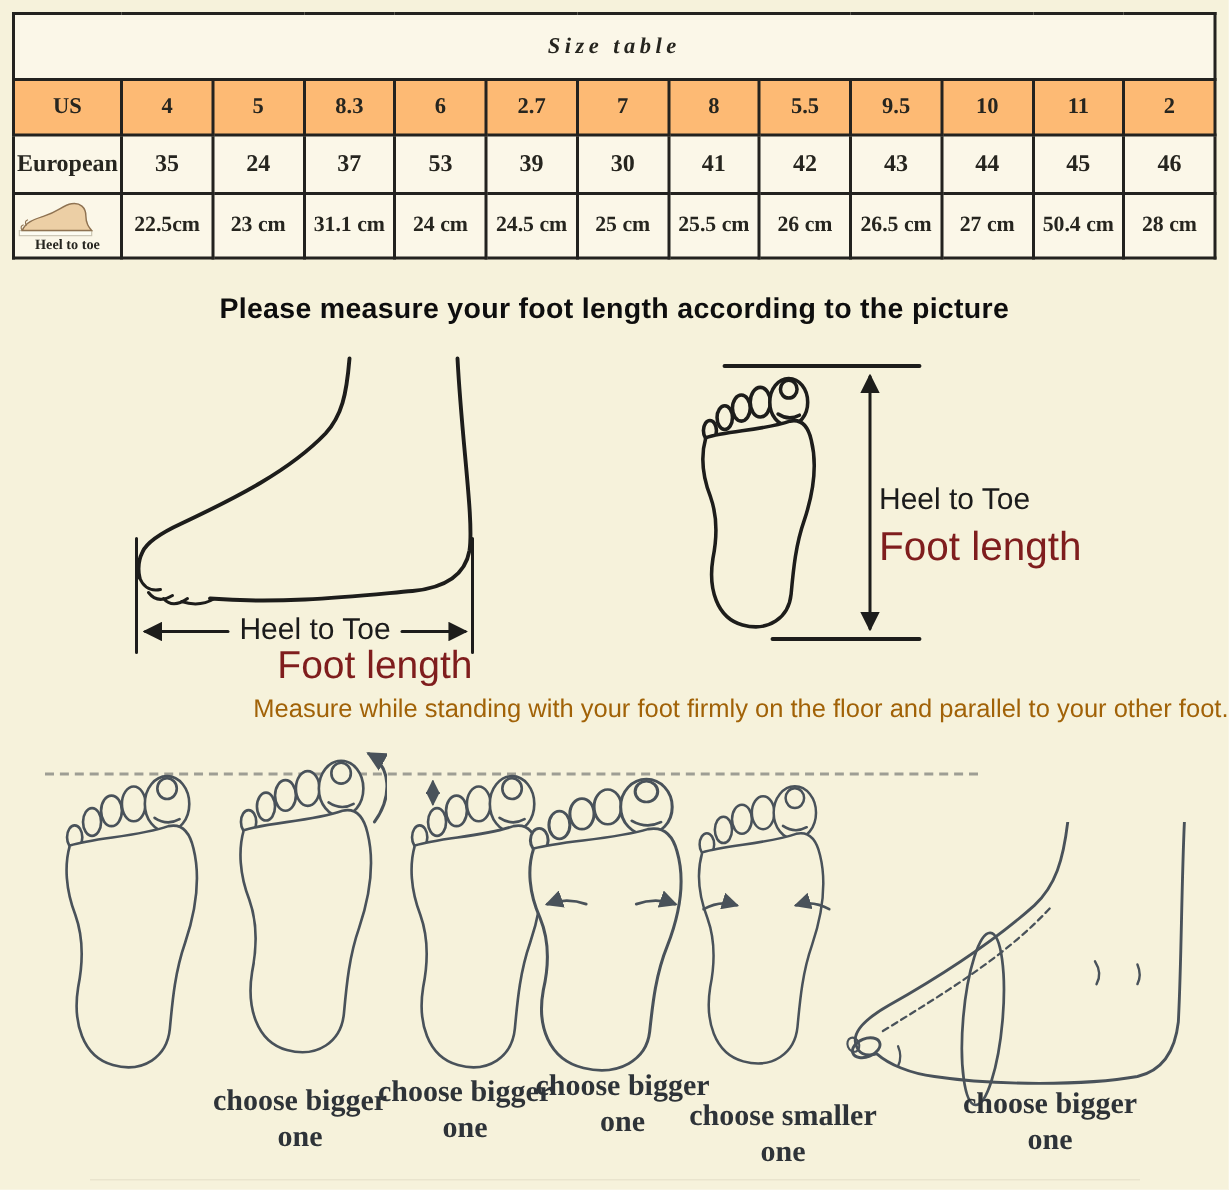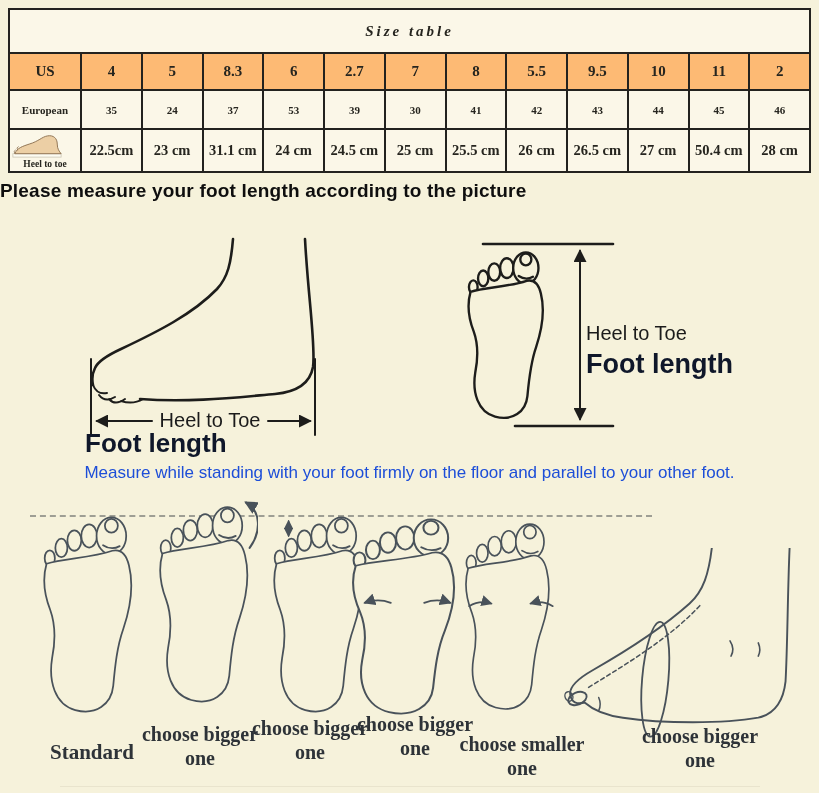--- a/index.html
+++ b/index.html
@@ -28,43 +28,43 @@
   }
   td.title-cell{
     background:#4e8b40;
     height:42px;
     font-family:"DejaVu Serif", serif;
     font-style:italic;font-weight:600;
     font-size:27px;letter-spacing:3px;
     color:#15260d;
   }
   tr.us-row td{background:#fdba74;height:35px;}
-  tr.eu-row td{height:37px;font-size:11px;margin-left:44px;}
+  tr.eu-row td{height:37px;font-size:16px;margin-left:44px;}
   tr.cm-row td{height:41px;font-size:14.5px;}
   td.foot-cell{padding:1px 0;}
   .foot-cell .icon-label{
     font-size:9.5px;font-weight:bold;line-height:10px;
     font-family:"Liberation Serif", serif;
   }
   
   .abs{position:absolute;}
   .measure-heading{
-    left:0;top:180px;width:100%;
-    font-size:19px;font-weight:bold;color:#0e0e0e;
+    left:0;top:196px;width:100%;
+    text-align:center;font-size:19px;font-weight:bold;color:#0e0e0e;
     letter-spacing:0.2px;
   }
   .stand-text{
     left:0;top:463px;width:100%;
-    text-align:center;font-size:17px;font-weight:400;color:#1d4ed8;
+    text-align:right;font-size:17px;font-weight:400;color:#a16207;
   }
   .diagram-label{
     font-size:20px;color:#1b1b1b;text-align:center;
   }
   .foot-length-label{
-    font-weight:bold;color:#0f172a;text-align:left;
+    font-weight:normal;color:#7f1d1d;text-align:right;
   }
   .fl-left{left:85px;top:428px;width:230px;font-size:26px;}
   .fl-right{left:586px;top:349px;font-size:27px;}
   .hl-left{left:140px;top:409px;width:140px;}
   .hl-right{left:586px;top:322px;}
   
   .dash-line{
     left:30px;top:515px;width:622px;height:0;
     border-top:2px dashed #9e9e94;
   }
@@ -231,21 +231,20 @@
       <path d="M150,0 C147,25 142,42 128,55 C100,80 62,104 32,121 C18,129 8,138 10,146 Q12,156 24,153 C32,160 46,166 62,168 C102,174 162,174 196,168 C213,164 221,150 223,132 C225,95 225,45 227,0"></path>
       <ellipse cx="17" cy="149" rx="9.5" ry="6" transform="rotate(-22 17 149)"></ellipse>
       <ellipse cx="8.5" cy="147" rx="3.8" ry="4.8" transform="rotate(-22 8.5 147)" stroke-width="1.4"></ellipse>
       <path d="M38,148 q3,7 0,13" stroke-width="1.5"></path>
       <path d="M168,92 q5,8 1,15 M196,94 q3,7 0,13" stroke-width="1.6"></path>
       <path d="M28,138 C70,112 110,88 140,55" stroke-dasharray="4 3" stroke-width="1.5"></path>
       <ellipse cx="94" cy="130" rx="13" ry="57" transform="rotate(5 94 130)" stroke-width="1.8"></ellipse>
     </g>
   </svg>
 
-  <div class="abs fit-label" style="left:32px;top:740px;width:120px;font-size:21px">Standard</div>
   <div class="abs fit-label" style="left:140px;top:722px;width:120px">choose bigger one</div>
   <div class="abs fit-label" style="left:250px;top:716px;width:120px">choose bigger one</div>
   <div class="abs fit-label" style="left:355px;top:712px;width:120px">choose bigger one</div>
   <div class="abs fit-label" style="left:457px;top:732px;width:130px">choose smaller one</div>
   <div class="abs fit-label" style="left:635px;top:724px;width:130px">choose bigger one</div>
 
   <div class="abs bottom-rule"></div>
 </div>
 
 </body></html>

